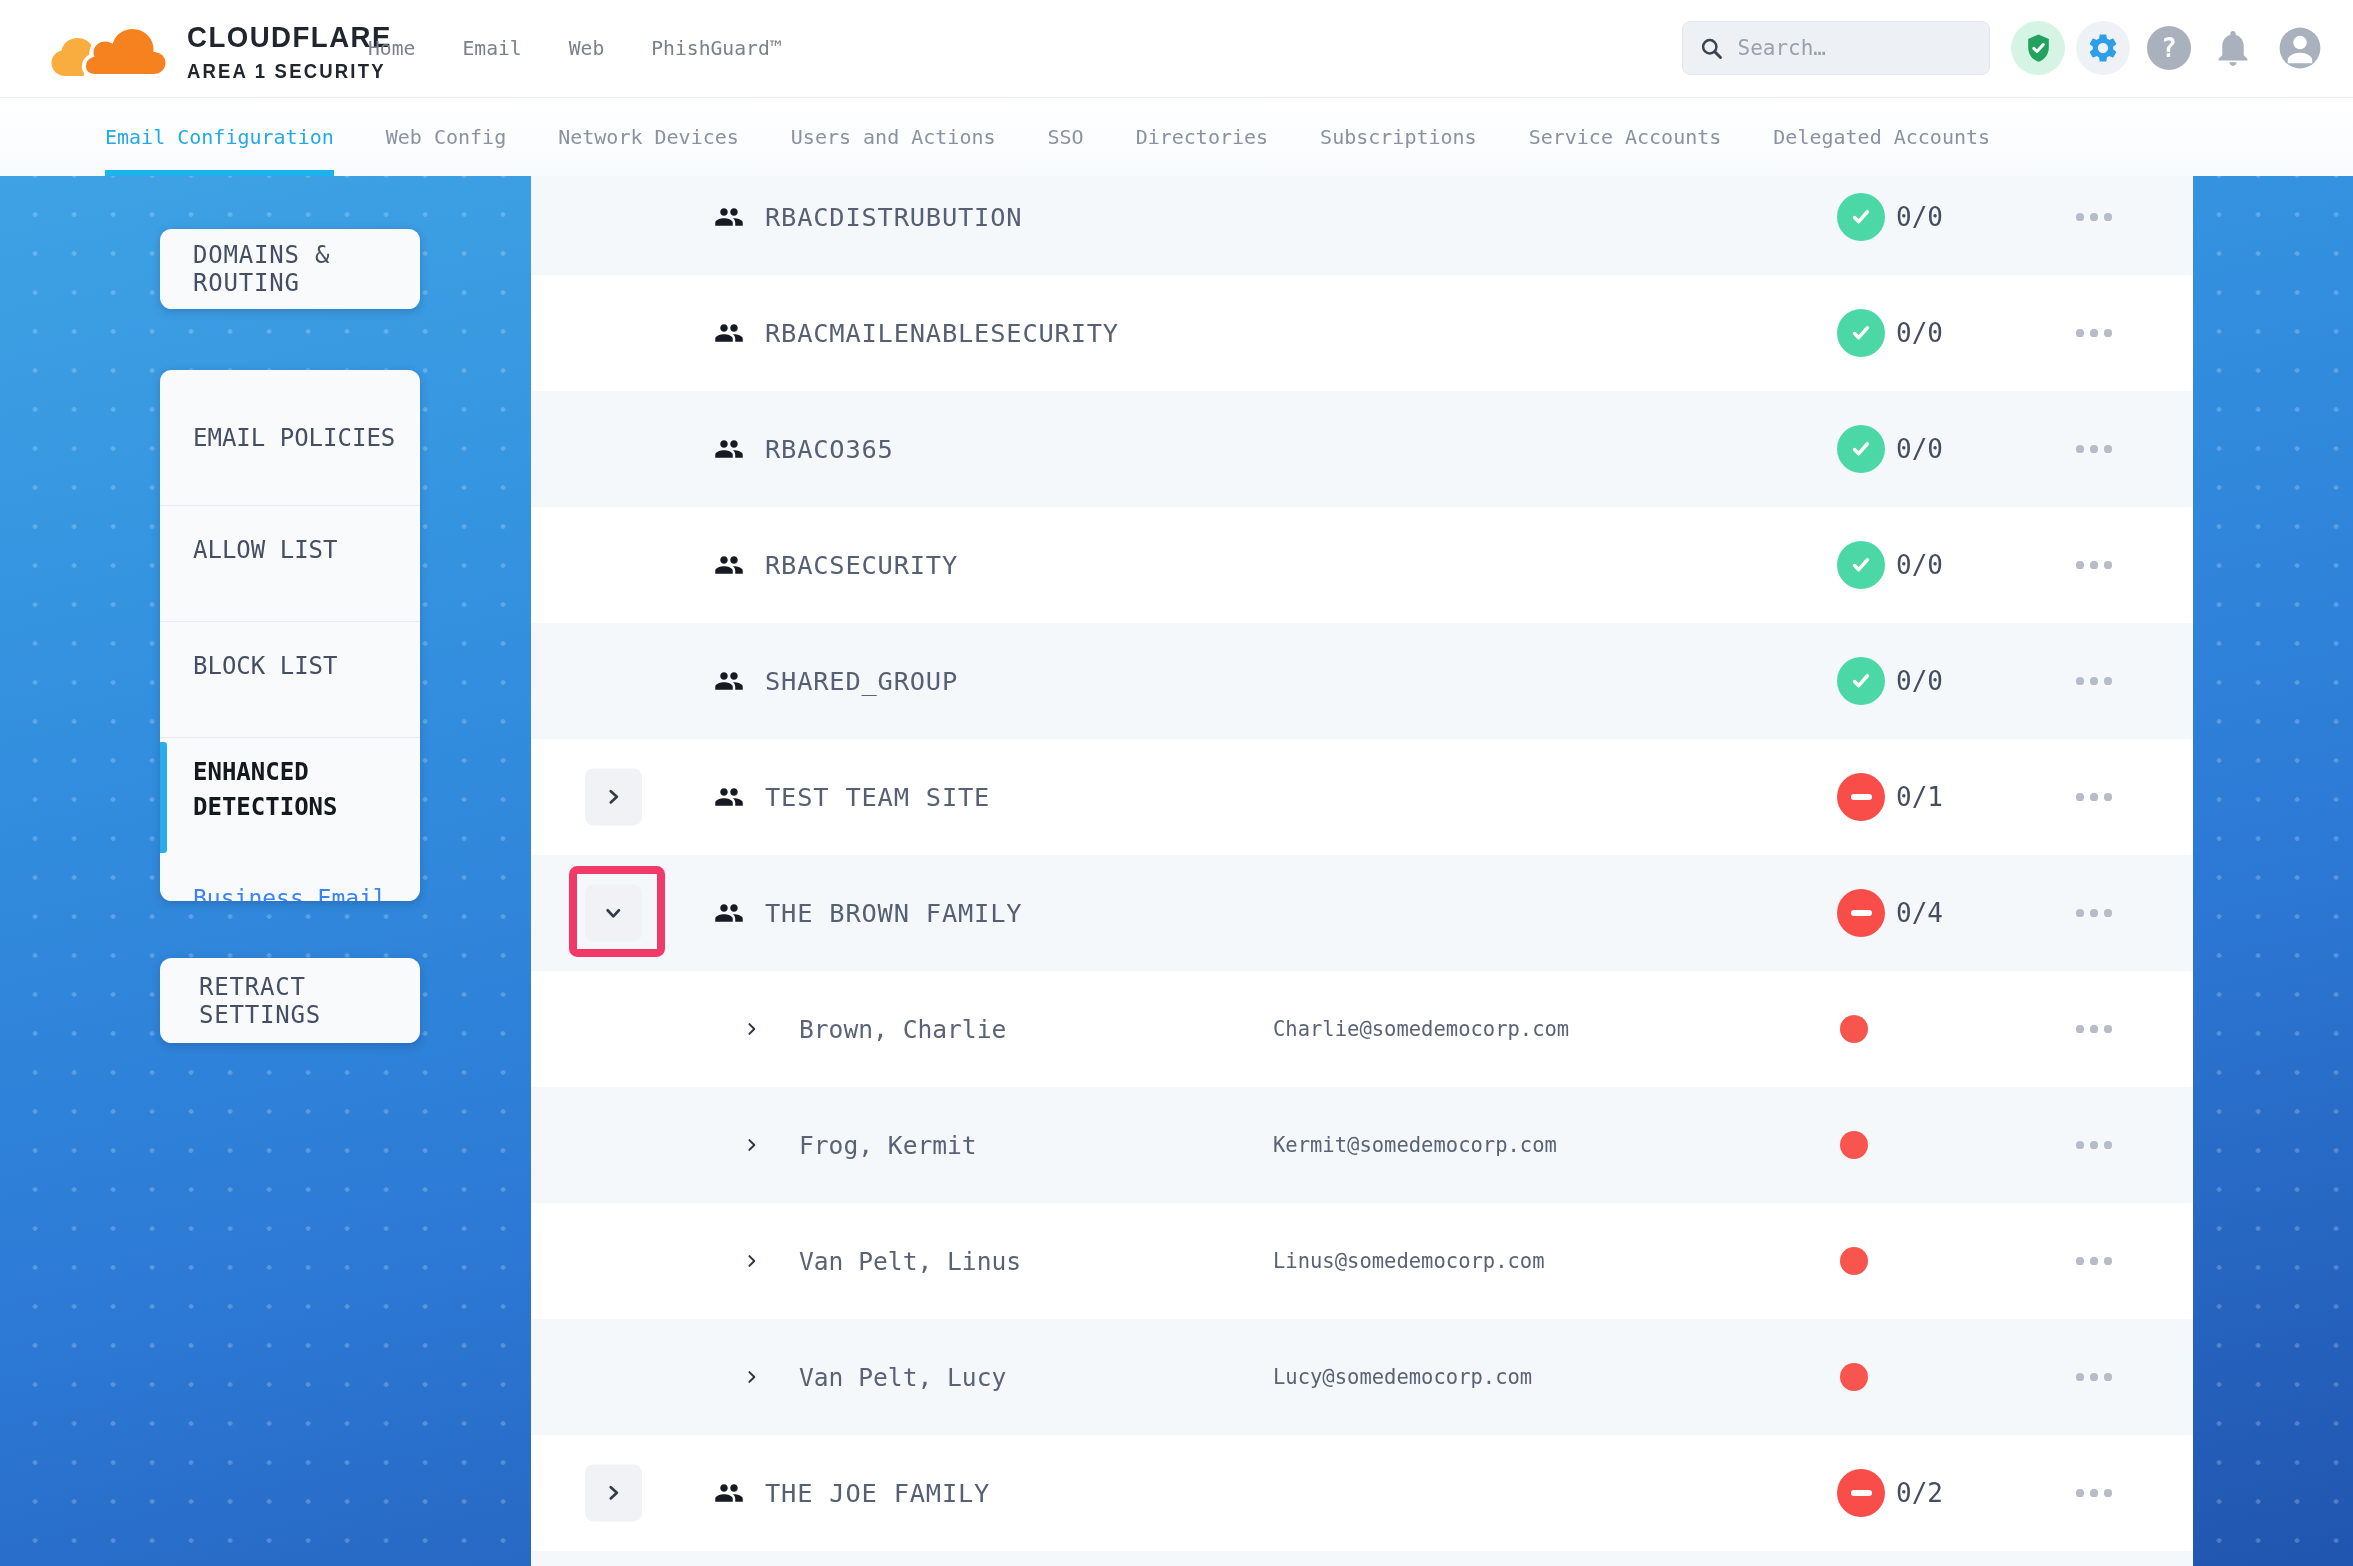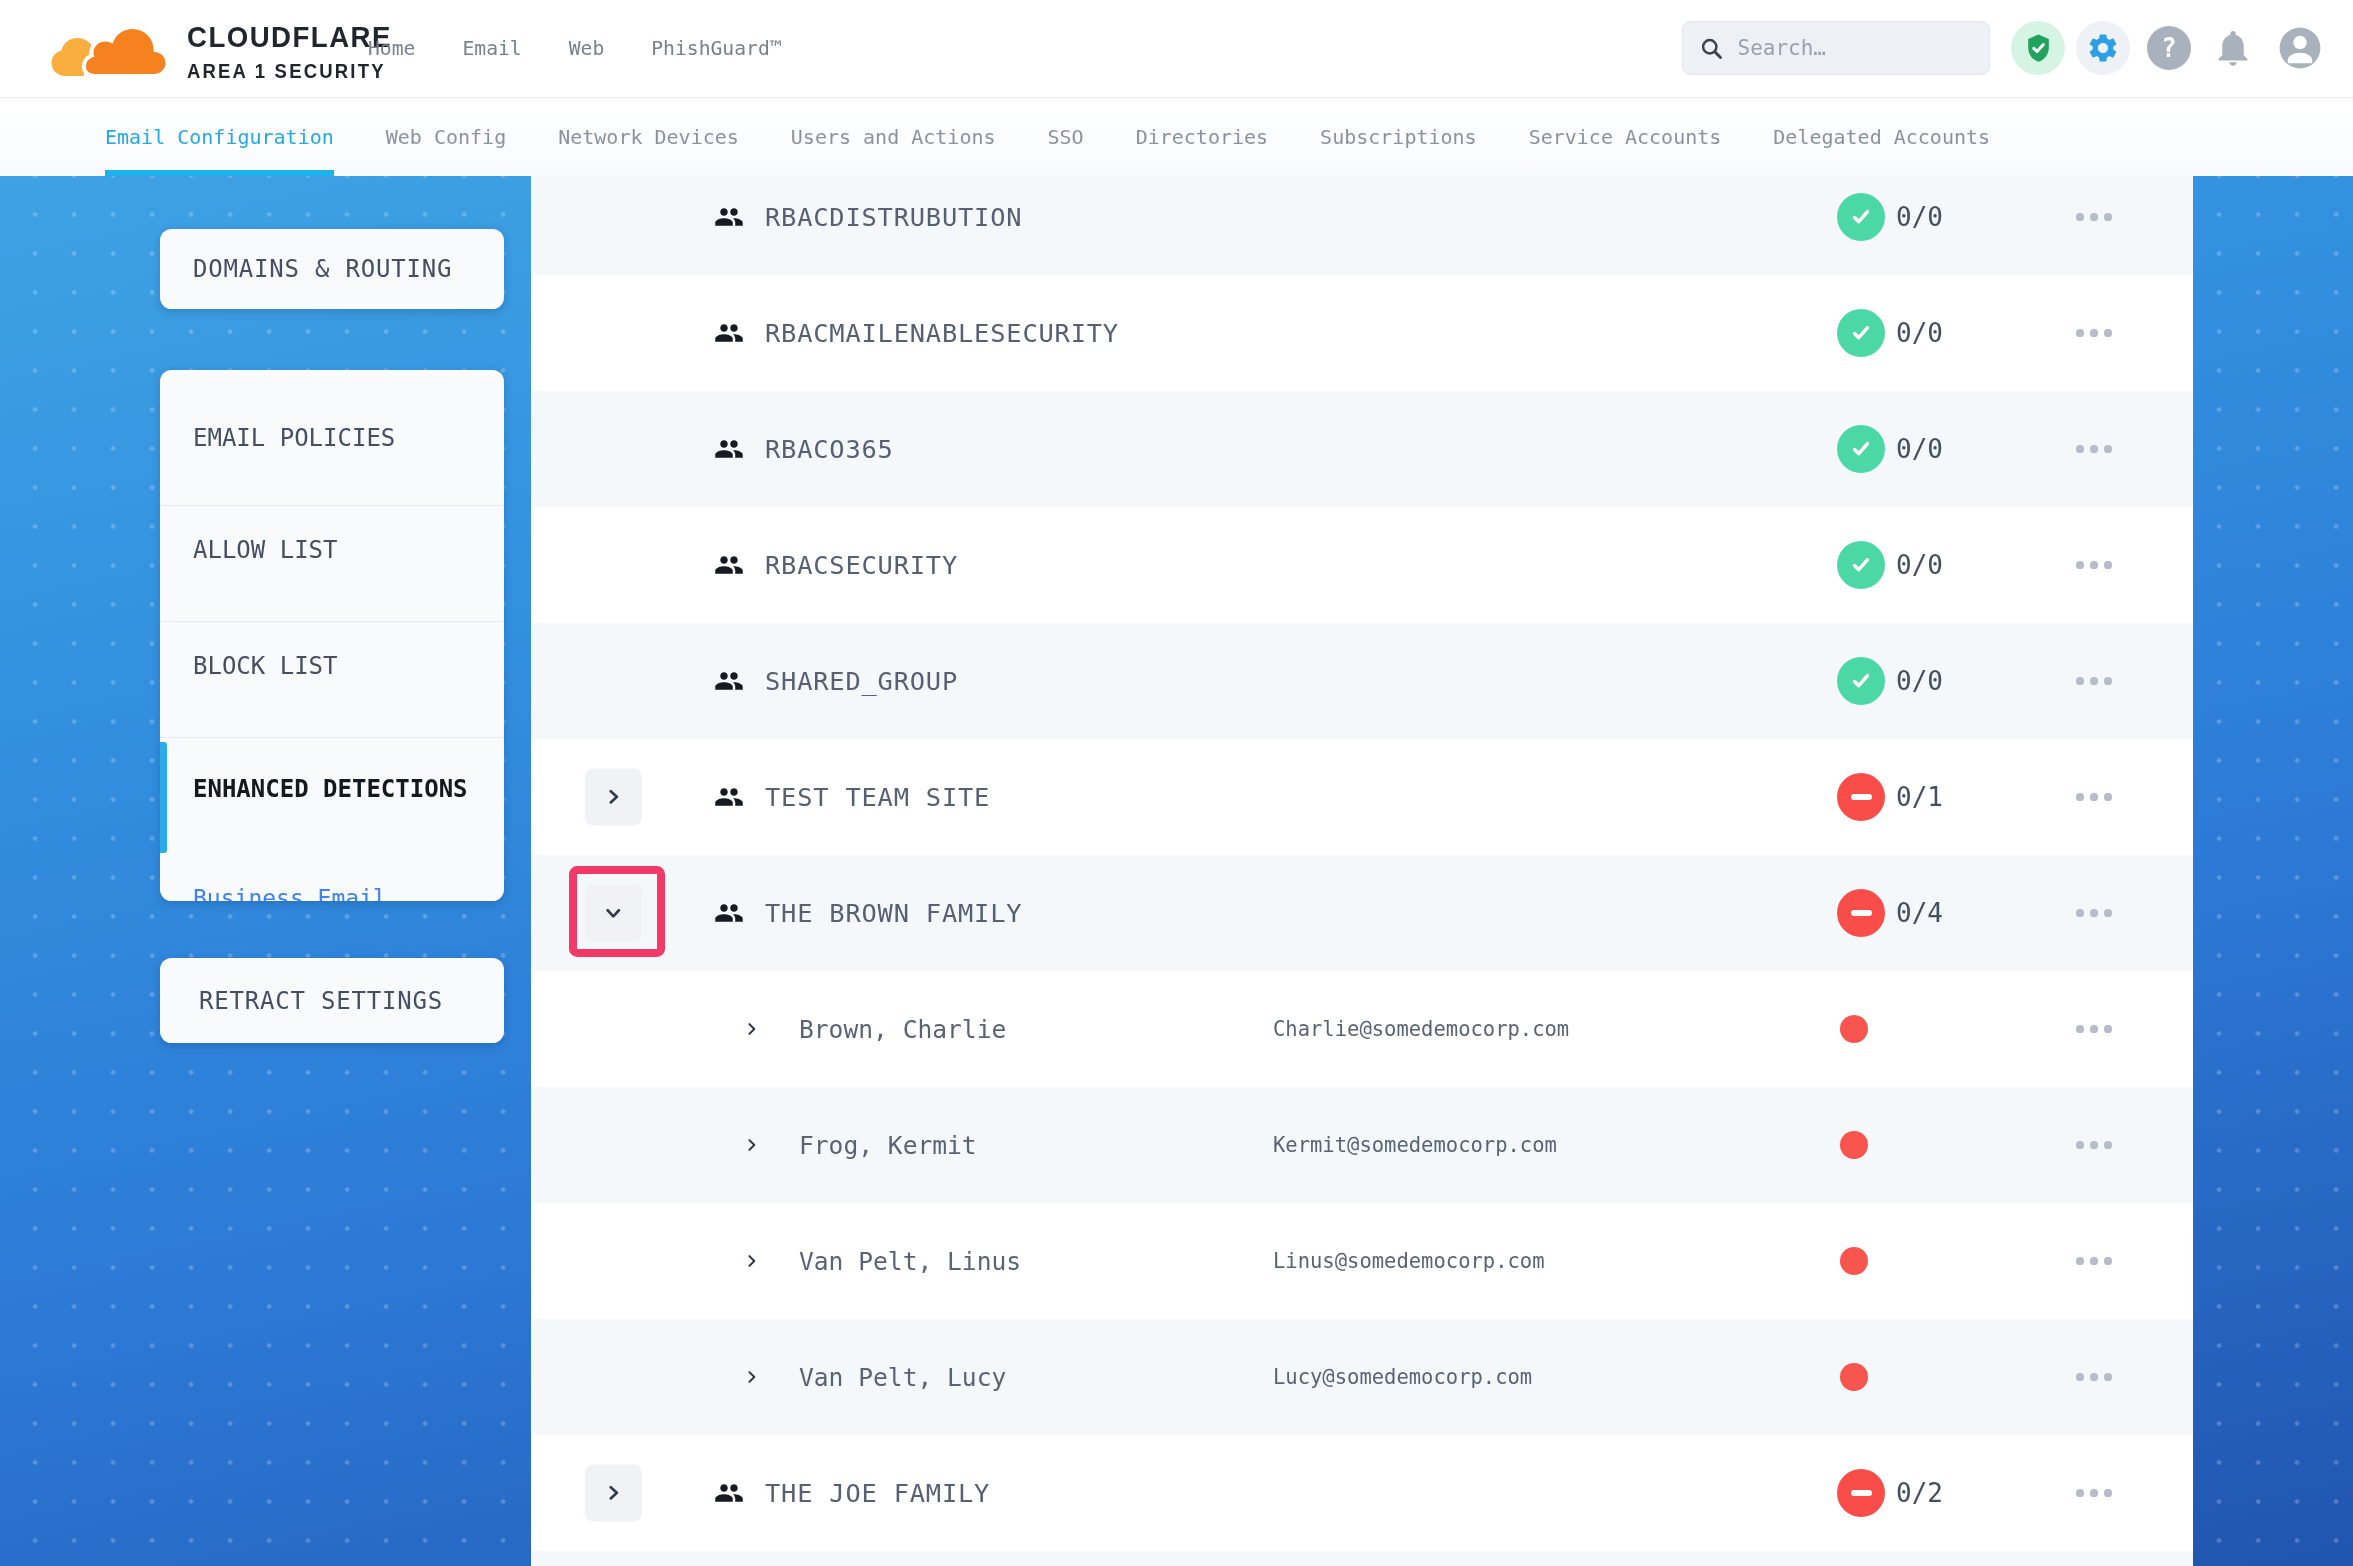--- a/index.html
+++ b/index.html
@@ -33,21 +33,21 @@
 
   
   .tabbar{position:absolute;left:0;top:98px;width:2354px;height:78px;
     background:linear-gradient(180deg,#ffffff 0%,#f8fbfd 100%);z-index:4;
     display:flex;align-items:stretch;padding-left:105px;gap:52px;box-sizing:border-box;}
   .tab{display:flex;align-items:center;font-size:20px;color:#8a92a1;position:relative;cursor:pointer;white-space:nowrap;}
   .tab.active{color:#25a9e4;}
   .tab.active::after{content:'';position:absolute;left:0;right:0;bottom:0;height:5.7px;background:#1db2ec;}
 
   
-  .card{position:absolute;left:160px;width:344px;background:#f8fafc;border-radius:11.5px;
+  .card{position:absolute;left:160px;width:260px;background:#f8fafc;border-radius:11.5px;
     box-shadow:0 2.5px 8.2px rgba(15,40,90,.22);z-index:3;color:#454e63;box-sizing:border-box;}
   .card1{top:229px;height:80px;display:flex;align-items:center;padding-left:33px;
     font-size:24px;letter-spacing:0.8px;}
   .card2{top:370px;height:531px;overflow:hidden;}
   .side-item{padding-left:33px;padding-right:24.6px;box-sizing:border-box;display:flex;flex-direction:column;justify-content:center;cursor:pointer;margin-top:27px;}
   .si-1{height:81px;font-size:24px;}
   .si-2{height:89px;font-size:24px;border-top:1.6px solid #e7ebf0;}
   .si-3{height:89px;font-size:24px;border-top:1.6px solid #e7ebf0;}
   .si-4{height:104px;font-size:24px;line-height:35px;border-top:1.6px solid #e7ebf0;
         color:#14181f;font-weight:bold;}

